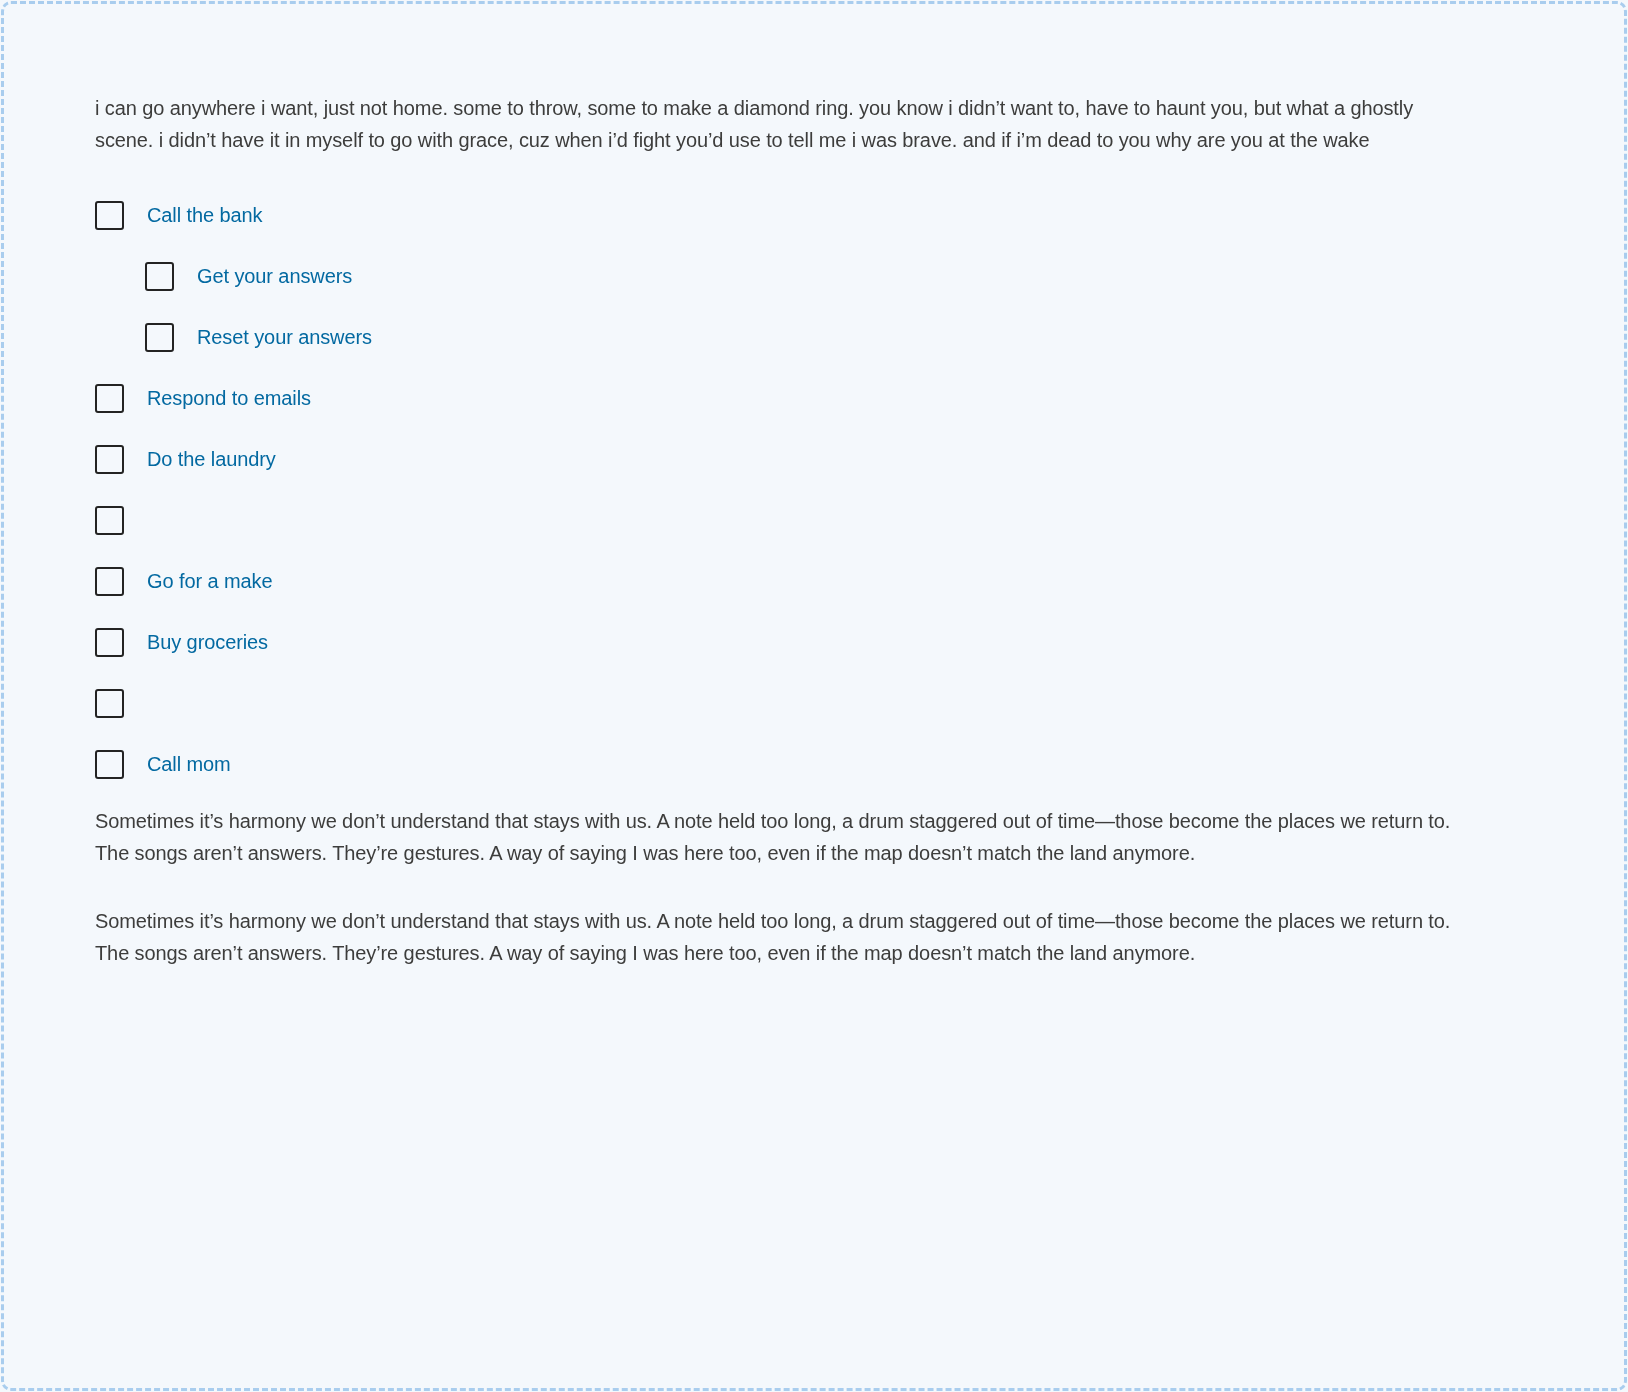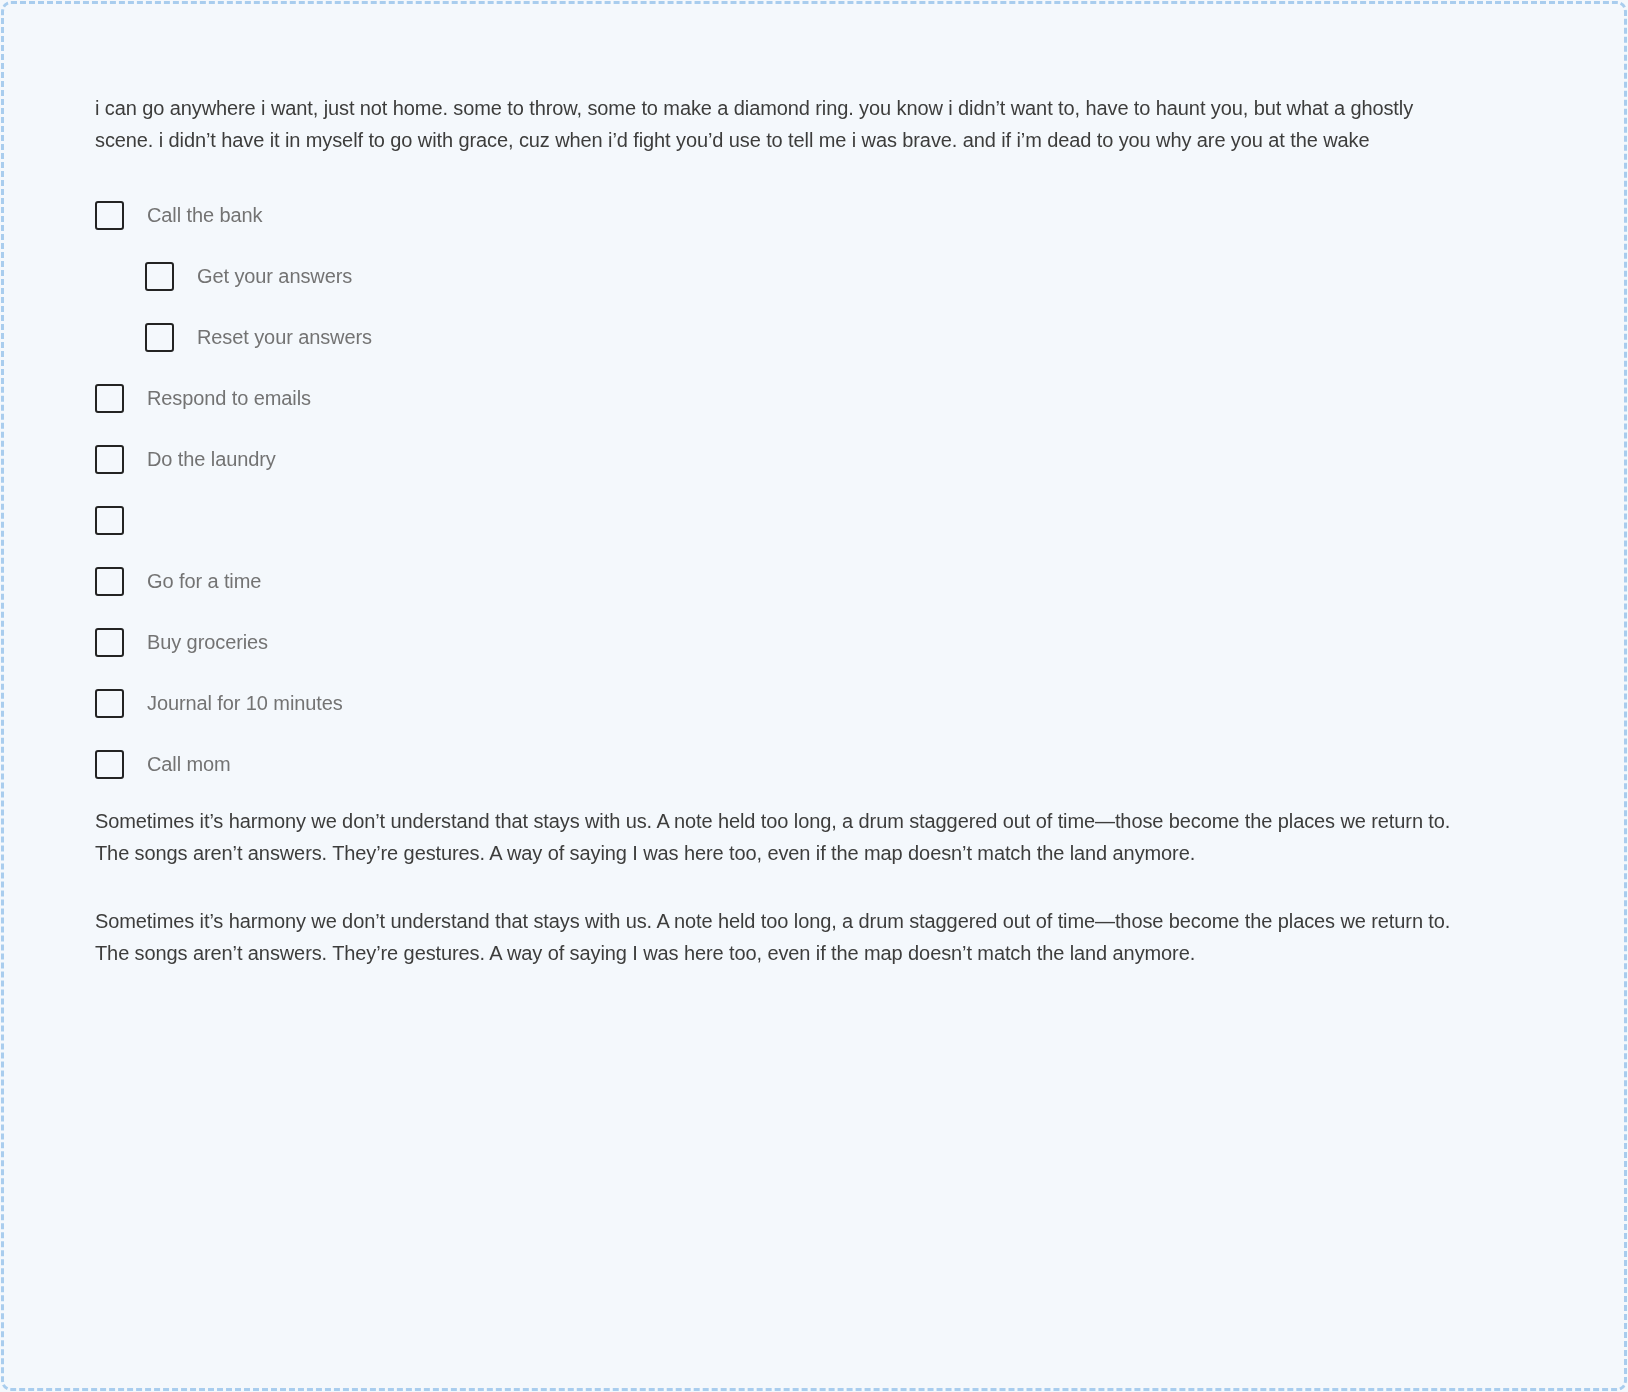--- a/index.html
+++ b/index.html
@@ -45,21 +45,21 @@
     height: 29px;
     box-sizing: border-box;
     border: 2.5px solid #232323;
     border-radius: 3px;
     background: transparent;
     margin-right: 23px;
     flex: none;
     cursor: pointer;
   }
   .todo-label {
-    color: #737373;
+    color: #0369a1;
   }
 </style>
 </head>
 <body>
 
 <div class="frame"></div>
 
 <div class="content">
 
   <p class="paragraph">i can go anywhere i want, just not home. some to throw, some to make a diamond ring. you know i didn’t want to, have to haunt you, but what a ghostly scene. i didn’t have it in myself to go with grace, cuz when i’d fight you’d use to tell me i was brave. and if i’m dead to you why are you at the wake</p>
@@ -89,31 +89,30 @@
     <span class="todo-checkbox"></span>
     <span class="todo-label">Do the laundry</span>
   </div>
 
   <div class="todo-item">
     <span class="todo-checkbox"></span>
   </div>
 
   <div class="todo-item">
     <span class="todo-checkbox"></span>
-    <span class="todo-label">Go for a time</span>
+    <span class="todo-label">Go for a make</span>
   </div>
 
   <div class="todo-item">
     <span class="todo-checkbox"></span>
     <span class="todo-label">Buy groceries</span>
   </div>
 
   <div class="todo-item">
     <span class="todo-checkbox"></span>
-    <span class="todo-label">Journal for 10 minutes</span>
   </div>
 
   <div class="todo-item">
     <span class="todo-checkbox"></span>
     <span class="todo-label">Call mom</span>
   </div>
 </div>
 
   <p class="paragraph">Sometimes it’s harmony we don’t understand that stays with us. A note held too long, a drum staggered out of time—those become the places we return to. The songs aren’t answers. They’re gestures. A way of saying I was here too, even if the map doesn’t match the land anymore.</p>
 

